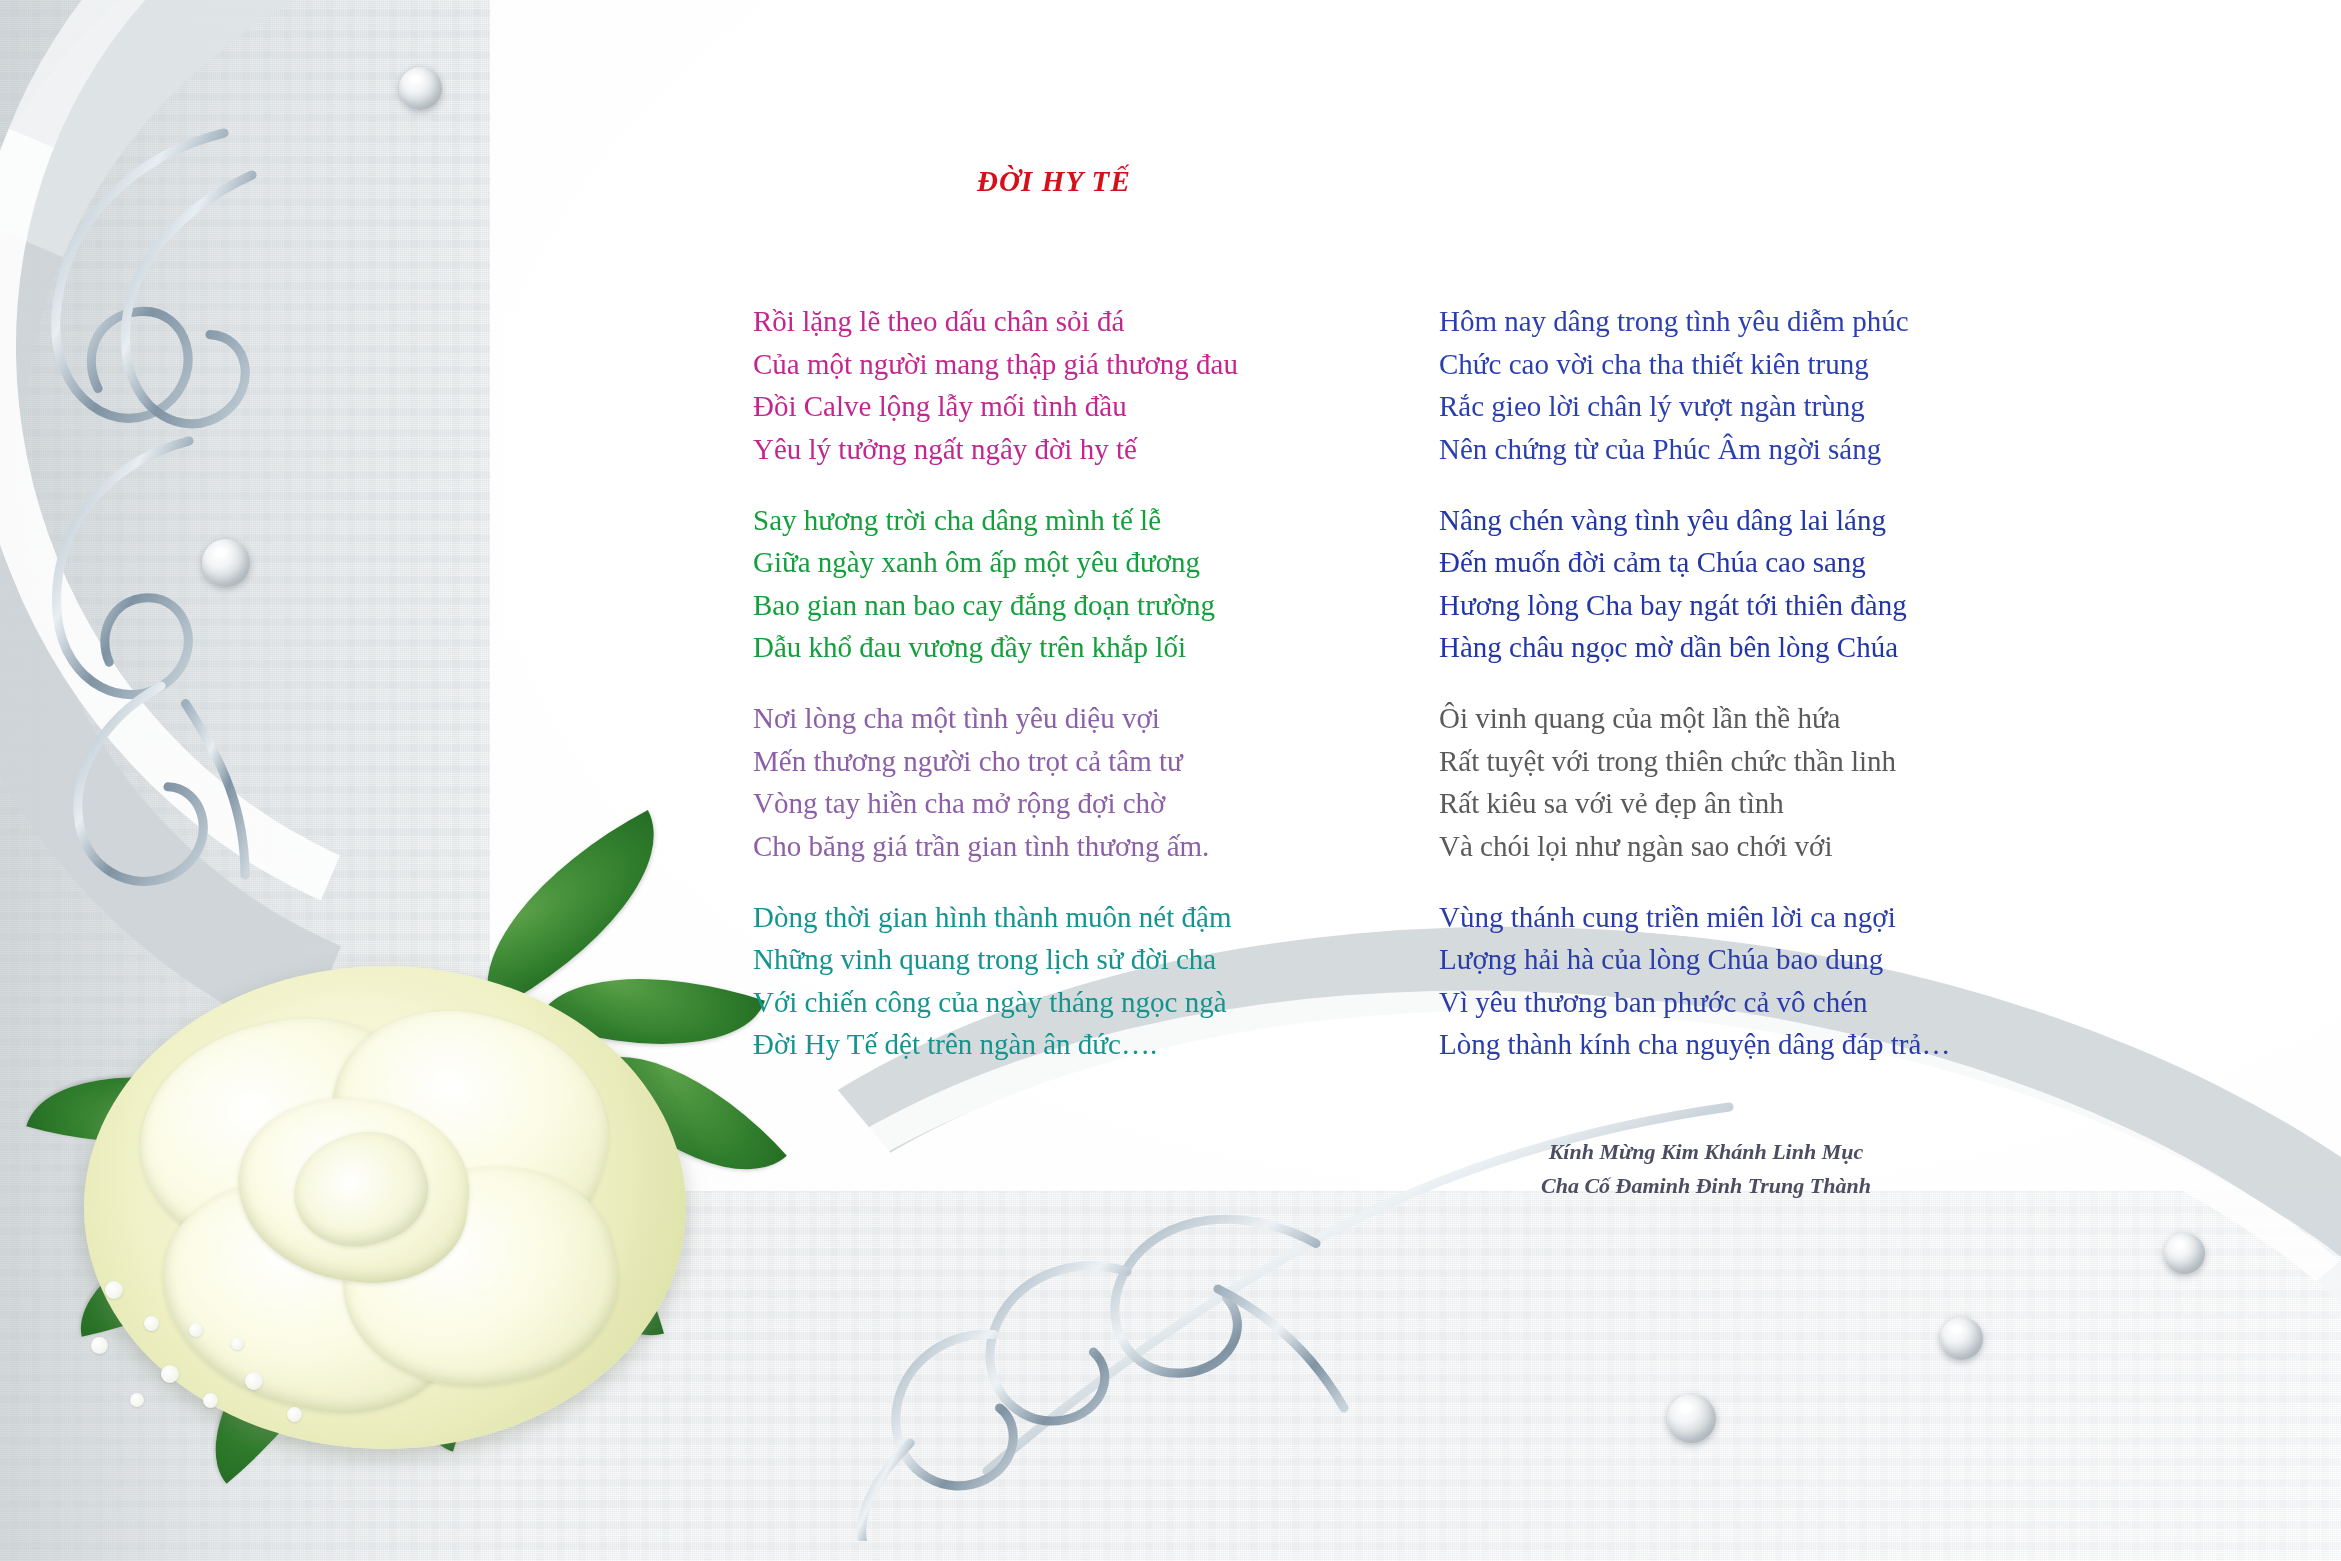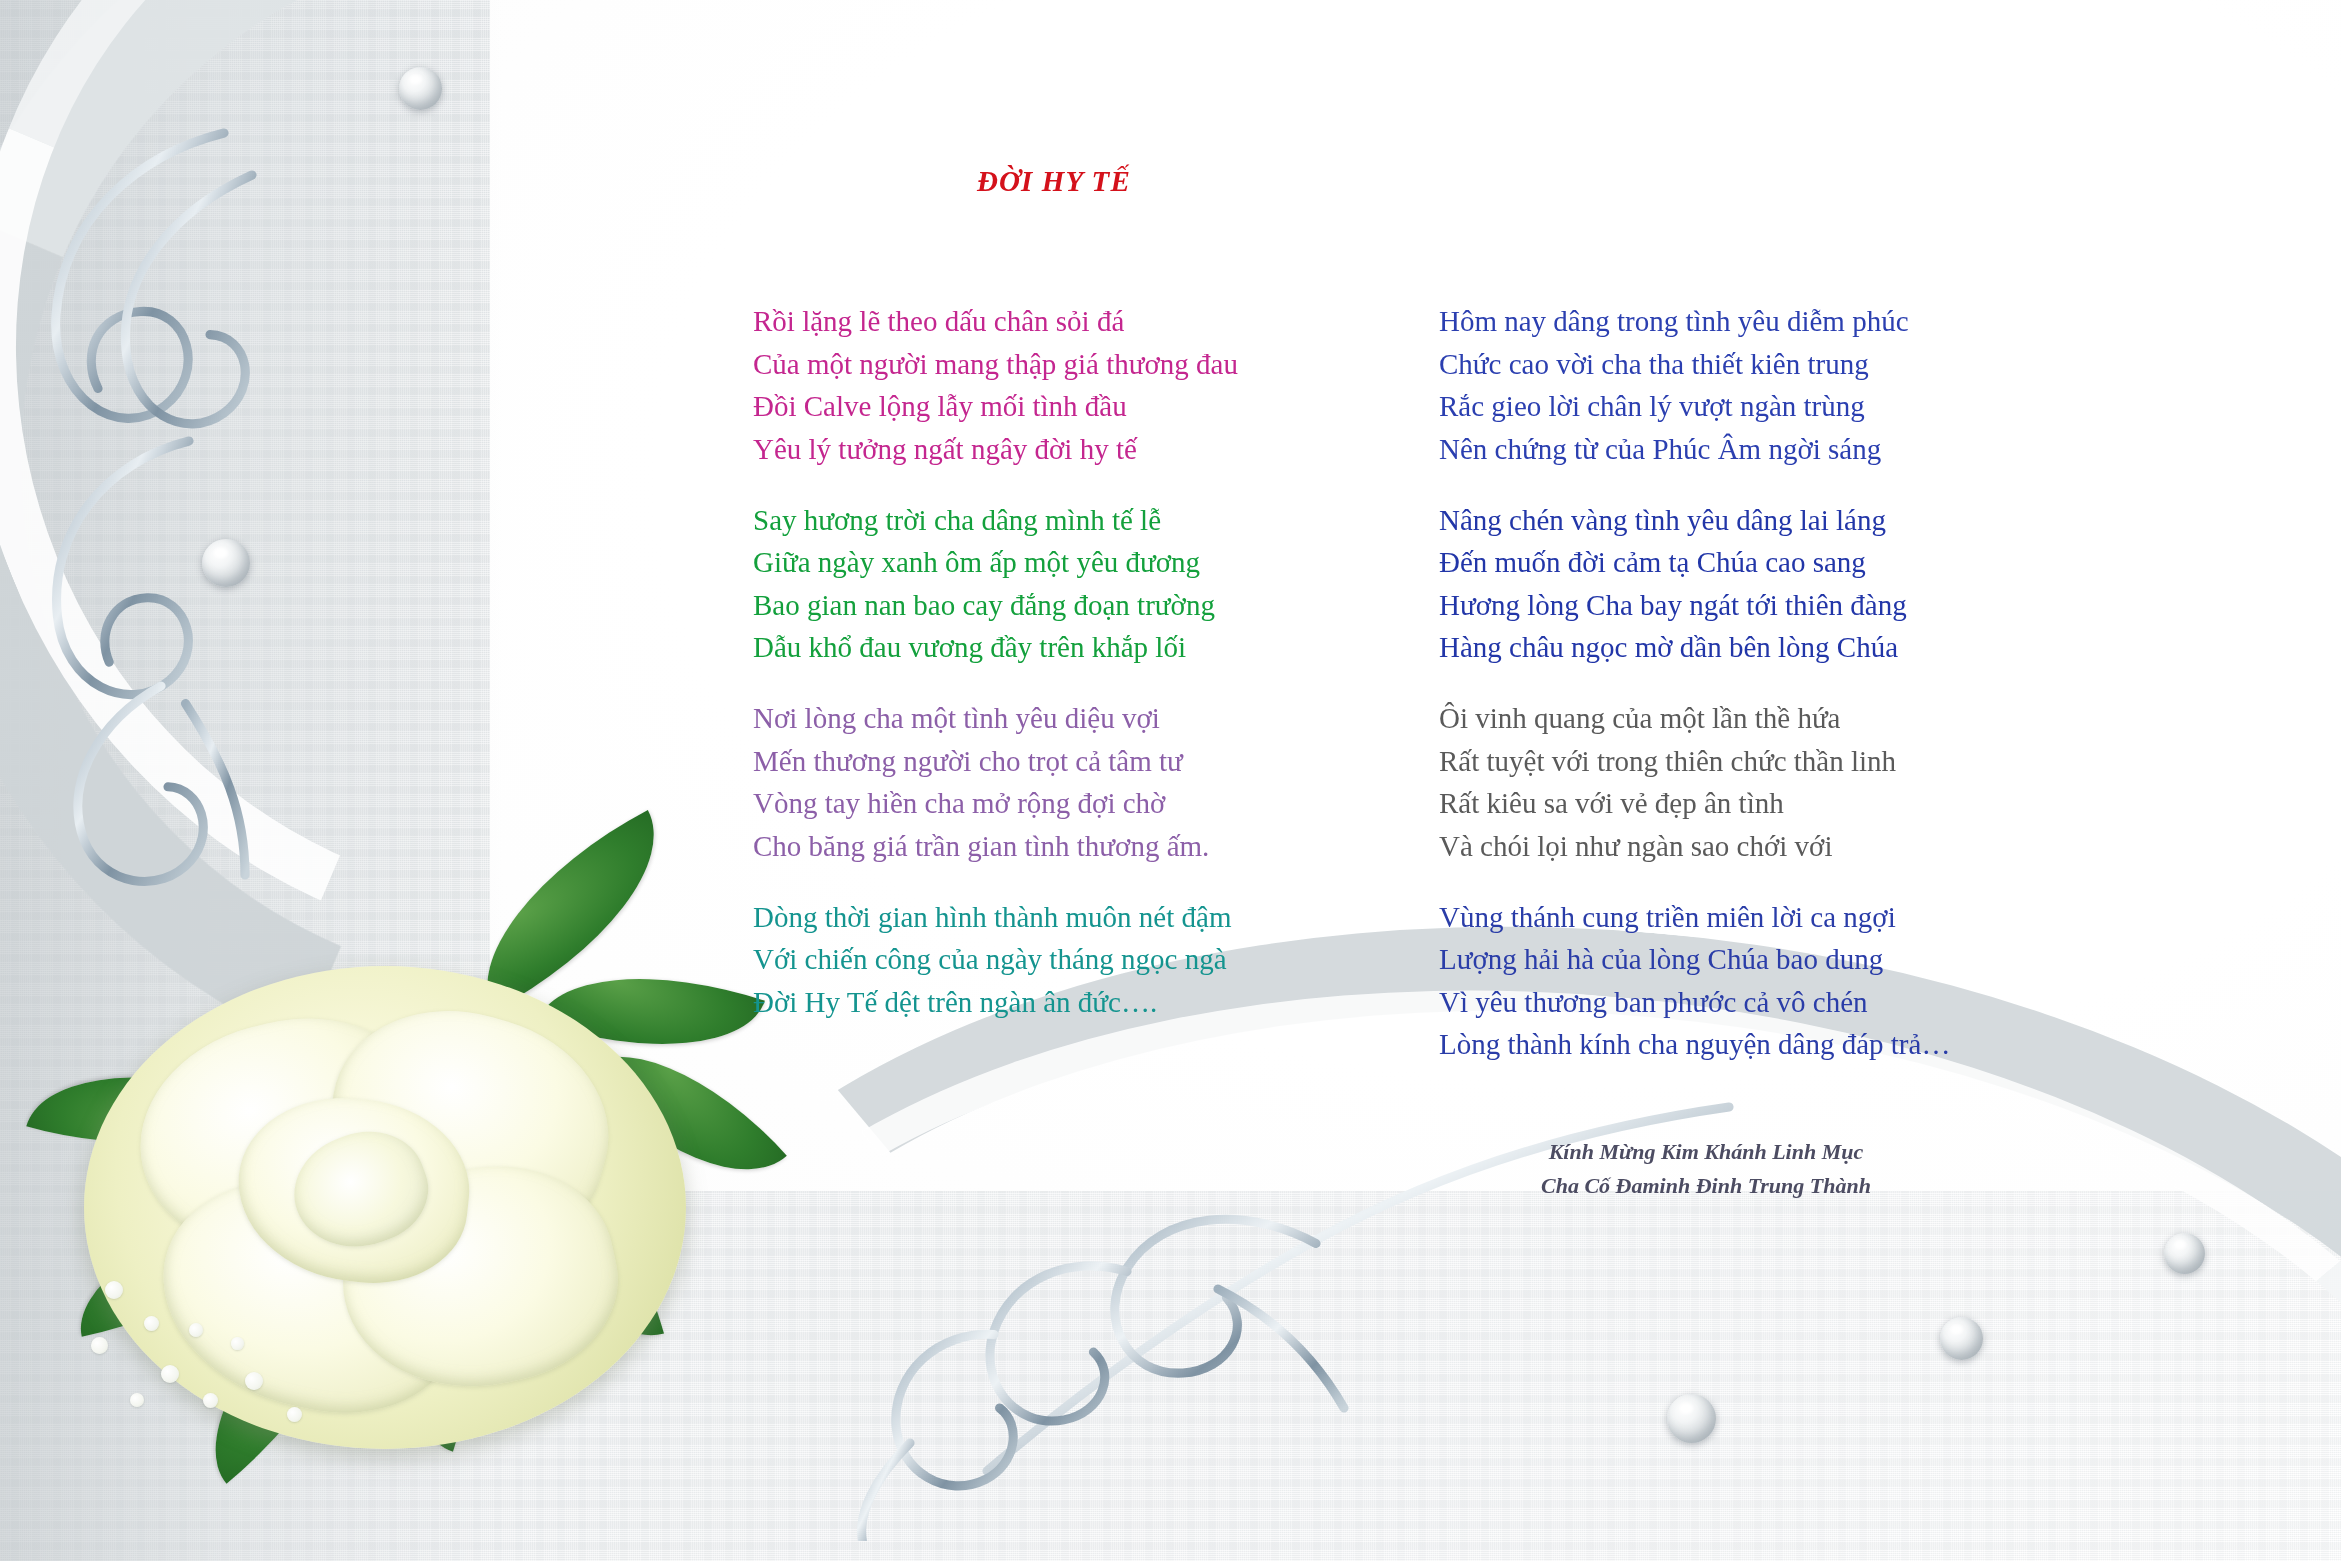--- a/index.html
+++ b/index.html
@@ -300,20 +300,21 @@
       <span class="line">Dẫu khổ đau vương đầy trên khắp lối</span>
     </div>
     <div class="stanza c-violet">
       <span class="line">Nơi lòng cha một tình yêu diệu vợi</span>
       <span class="line">Mến thương người cho trọt cả tâm tư</span>
       <span class="line">Vòng tay hiền cha mở rộng đợi chờ</span>
       <span class="line">Cho băng giá trần gian tình thương ấm.</span>
     </div>
     <div class="stanza c-teal">
       <span class="line">Dòng thời gian hình thành muôn nét đậm</span>
+      <span class="line">Những vinh quang trong lịch sử đời cha</span>
       <span class="line">Với chiến công của ngày tháng ngọc ngà</span>
       <span class="line">Đời Hy Tế dệt trên ngàn ân đức….</span>
     </div>
   </div>
 
   <div class="poem col-right">
     <div class="stanza c-blue1">
       <span class="line">Hôm nay dâng trong tình yêu diễm phúc</span>
       <span class="line">Chức cao vời cha tha thiết kiên trung</span>
       <span class="line">Rắc gieo lời chân lý vượt ngàn trùng</span>

